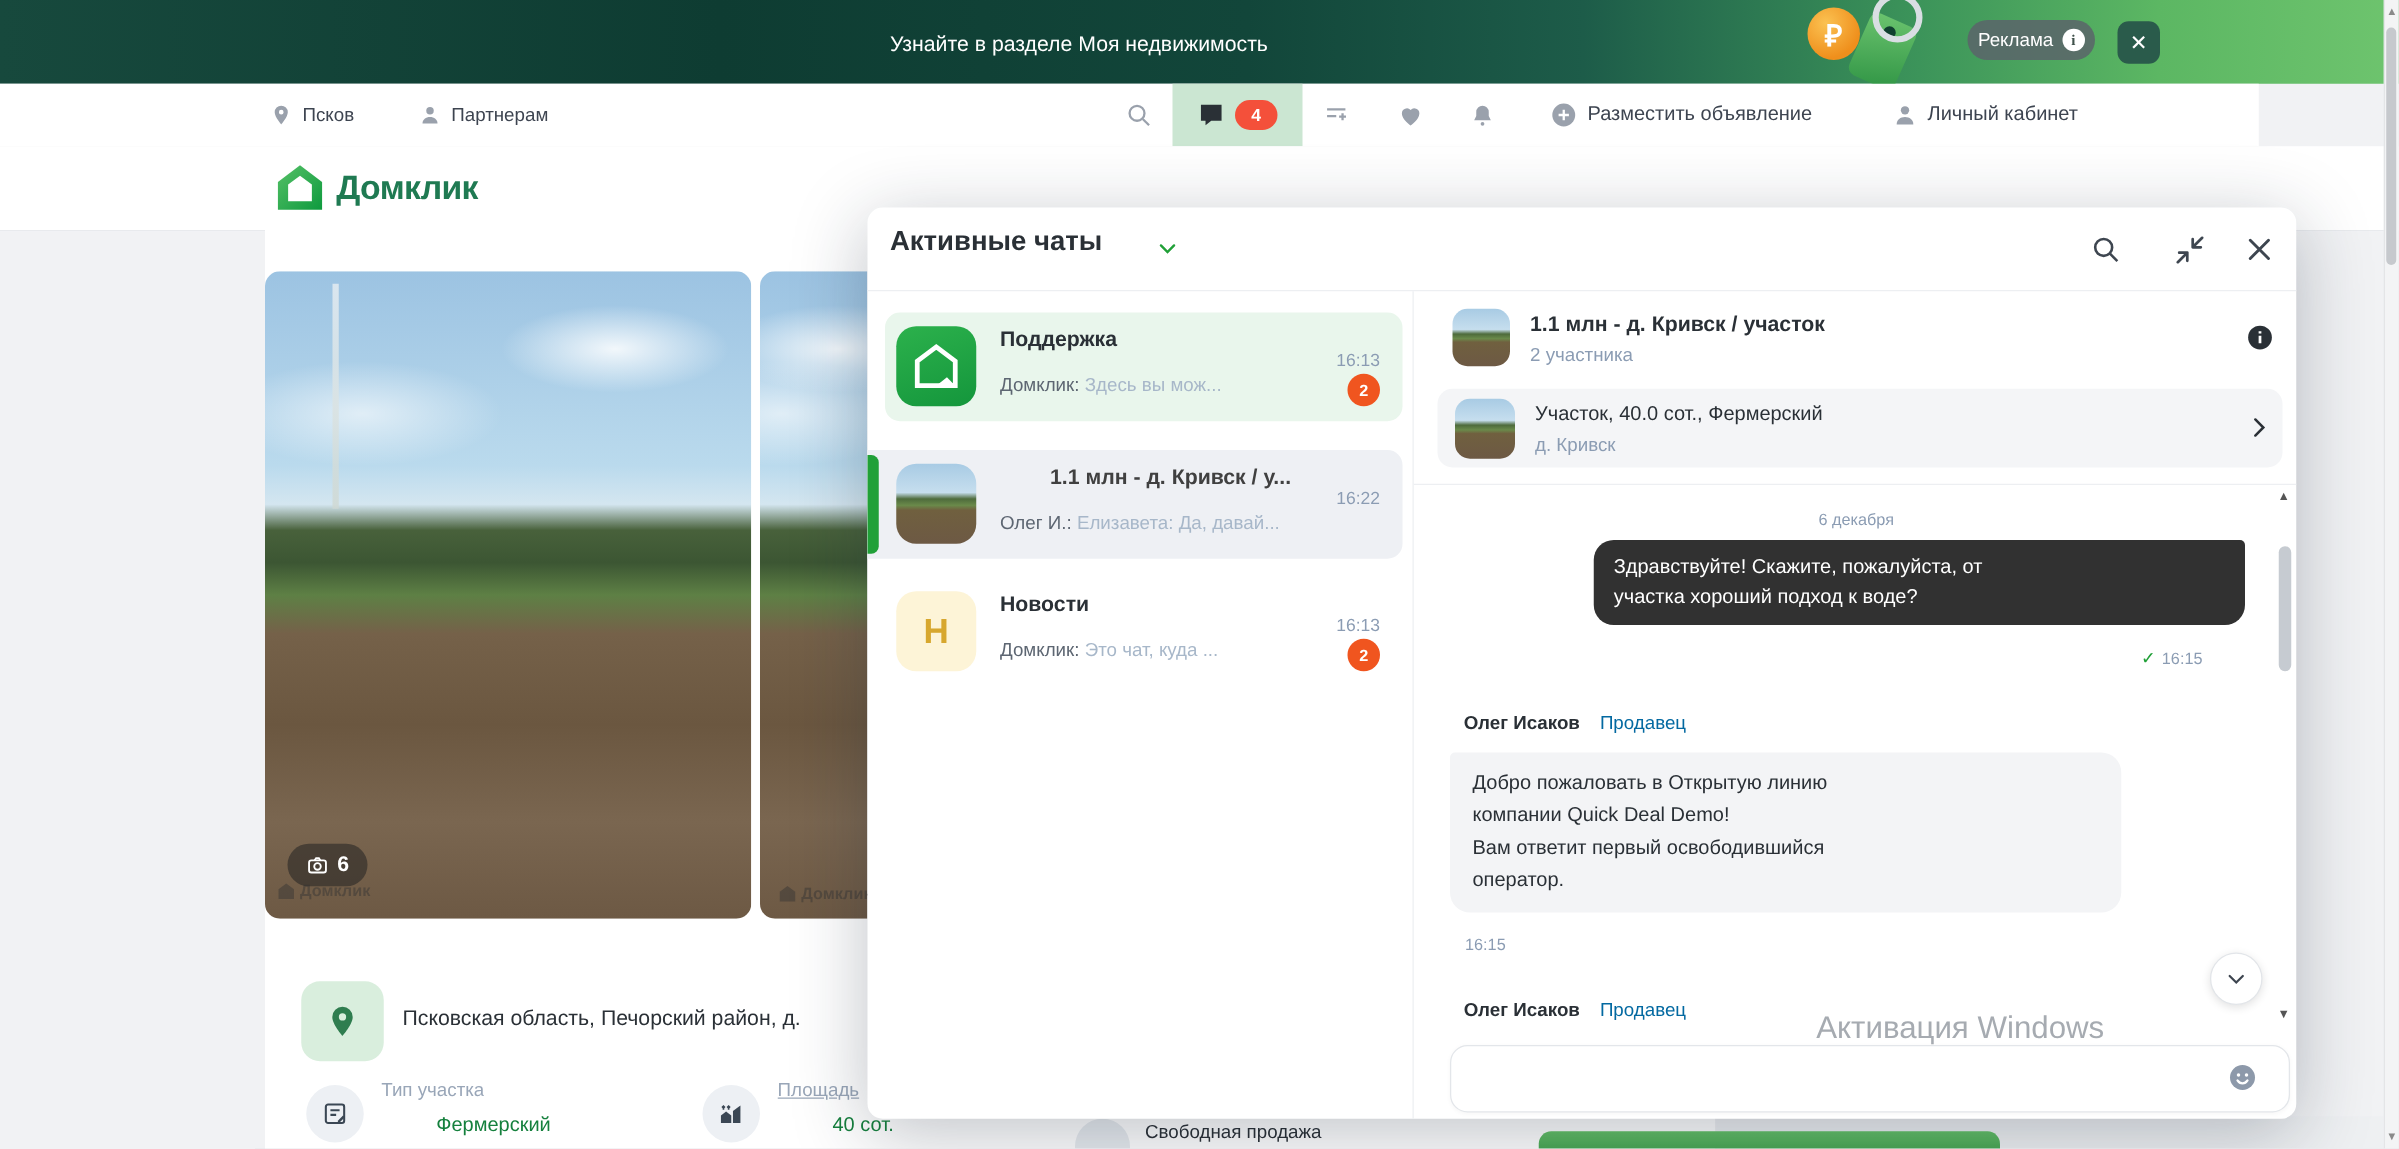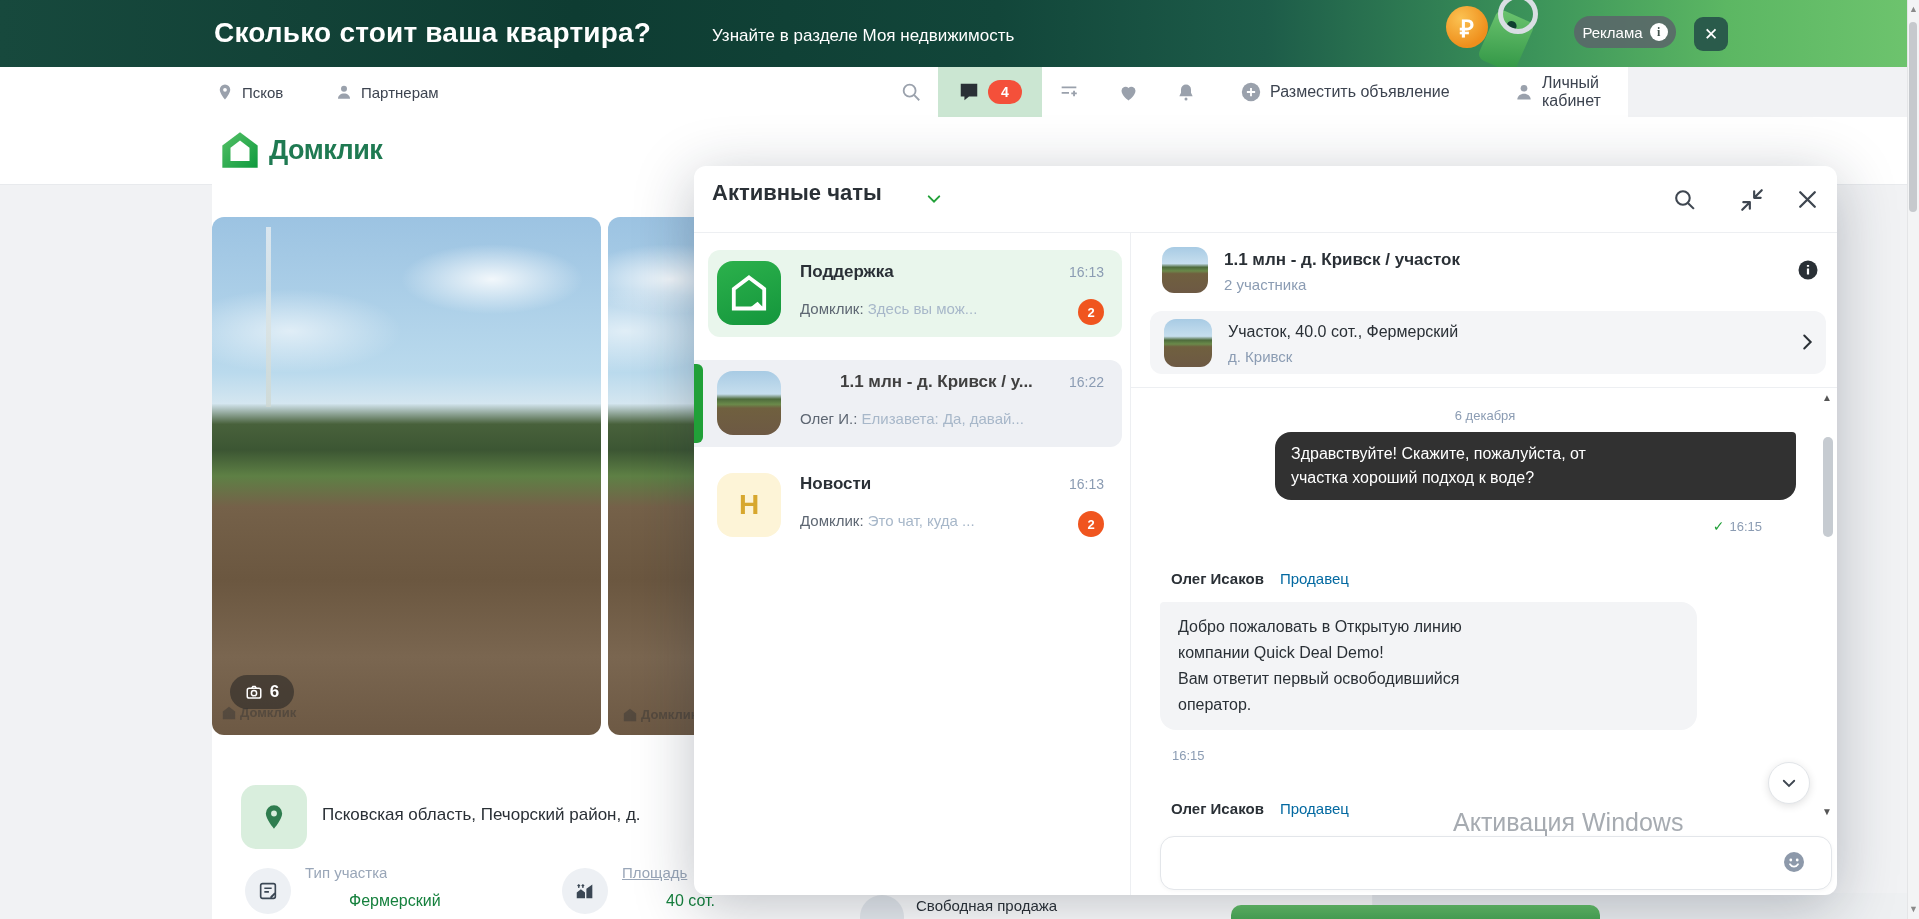--- a/index.html
+++ b/index.html
@@ -23,21 +23,21 @@
   .ring{position:absolute;left:58px;top:-6px;width:30px;height:30px;border-radius:50%;border:5px solid #d9dee3;}
   .ad-pill{position:absolute;left:1574px;top:16px;width:102px;height:32px;border-radius:16px;
     background:rgba(90,100,106,.85);display:flex;align-items:center;justify-content:center;gap:7px;cursor:pointer;}
   .ad-pill .t{color:#fff;font-size:15px;}
   .ad-i{width:18px;height:18px;border-radius:50%;background:#fff;color:#41524c;font-size:12px;font-weight:bold;
     display:flex;align-items:center;justify-content:center;font-family:"Liberation Serif",serif;}
   .banner-close{position:absolute;left:1694px;top:17px;width:34px;height:34px;border-radius:9px;background:#2a5b4b;
     color:#fff;font-size:17px;display:flex;align-items:center;justify-content:center;cursor:pointer;}
 
   
-  .header2{position:absolute;left:0;top:67px;width:1628px;height:50px;background:#fff;border-bottom:1px solid #ebedf0;}
+  .header2{position:absolute;left:0;top:67px;width:1807px;height:50px;background:#fff;border-bottom:1px solid #ebedf0;}
   .h2-item{position:absolute;top:0;height:50px;display:flex;align-items:center;gap:8px;font-size:15px;color:#3d4450;cursor:pointer;}
   .gicon{color:#9aa1ac;}
   .chat-btn{position:absolute;left:938px;top:0;width:104px;height:50px;background:#cbe6d2;
     display:flex;align-items:center;justify-content:center;gap:8px;cursor:pointer;}
   .chat-badge{min-width:34px;height:24px;border-radius:12px;background:#f4503a;color:#fff;font-size:14px;font-weight:bold;
     display:flex;align-items:center;justify-content:center;}
 
   
   .nav{position:absolute;left:0;top:117px;width:1919px;height:67px;background:#fff;border-bottom:1px solid #e8eaed;}
   .brand{position:absolute;left:220px;top:13px;display:flex;align-items:center;gap:9px;cursor:pointer;}
@@ -91,21 +91,21 @@
   .row2-bg{top:360px;left:694px;width:428px;background:#eef0f4;border-radius:0 12px 12px 0;}
   .row2-bar{position:absolute;left:694px;top:364px;width:9px;height:79px;background:#21a038;border-radius:0 6px 6px 0;}
   .row-icon{position:absolute;left:717px;width:64px;height:64px;border-radius:16px;}
   .support-icon{background:linear-gradient(160deg,#2cb14c,#14963c);display:flex;align-items:center;justify-content:center;}
   .news-icon{background:#fdf4d7;display:flex;align-items:center;justify-content:center;
     font-size:28px;font-weight:bold;color:#d7a72e;}
   .field-thumb{background:
     linear-gradient(180deg,#a8cbe4 0%,#c6deee 36%,#4e6b3c 44%,#6a8a4a 52%,#70603f 58%,#6d5944 100%);}
   .row-name{position:absolute;left:800px;font-size:17px;font-weight:600;color:#2a3036;white-space:nowrap;}
   .row-name.sel{color:#404040;margin-left:40px;}
-  .row-time{position:absolute;font-size:14px;color:#8b9cb3;width:80px;left:1024px;text-align:right;}
+  .row-time{position:absolute;font-size:14px;color:#8b9cb3;width:80px;left:1024px;text-align:right;margin-top:16px;}
   .row-preview{position:absolute;left:800px;font-size:15px;color:#5d6672;white-space:nowrap;width:260px;overflow:hidden;}
   .row-preview .light{color:#a7b7c9;}
   .row-badge{position:absolute;left:1078px;width:26px;height:26px;border-radius:50%;background:#f0551f;color:#fff;
     font-size:13px;font-weight:bold;display:flex;align-items:center;justify-content:center;}
 
   
   .conv-avatar{position:absolute;left:1162px;top:247px;width:46px;height:46px;border-radius:12px;}
   .conv-title{position:absolute;left:1224px;top:250px;font-size:17px;font-weight:bold;color:#2a3036;}
   .conv-part{position:absolute;left:1224px;top:276px;font-size:15px;color:#8b9cb3;}
   .conv-info{position:absolute;left:1796px;top:258px;color:#2a3036;cursor:pointer;}
@@ -146,21 +146,20 @@
   .sb-up{position:absolute;left:1909px;top:4px;color:#8a8a8a;font-size:9px;cursor:pointer;}
   .sb-thumb{position:absolute;left:1909px;top:22px;width:8px;height:190px;border-radius:4px;background:#c6c9cd;cursor:pointer;}
   .sb-down{position:absolute;left:1909px;top:904px;color:#8a8a8a;font-size:9px;cursor:pointer;}
 </style>
 </head>
 <body>
 
 <div class="screen">
 
   <div class="banner">
-    <div class="banner-title">Сколько стоит ваша квартира?</div>
     <div class="banner-subtitle">Узнайте в разделе Моя недвижимость</div>
     <div class="keys">
       <div class="tag"></div>
       <div class="ring"></div>
       <div class="coin">₽</div>
     </div>
     <div class="ad-pill">
       <span class="t">Реклама</span>
       <span class="ad-i">i</span>
     </div>

